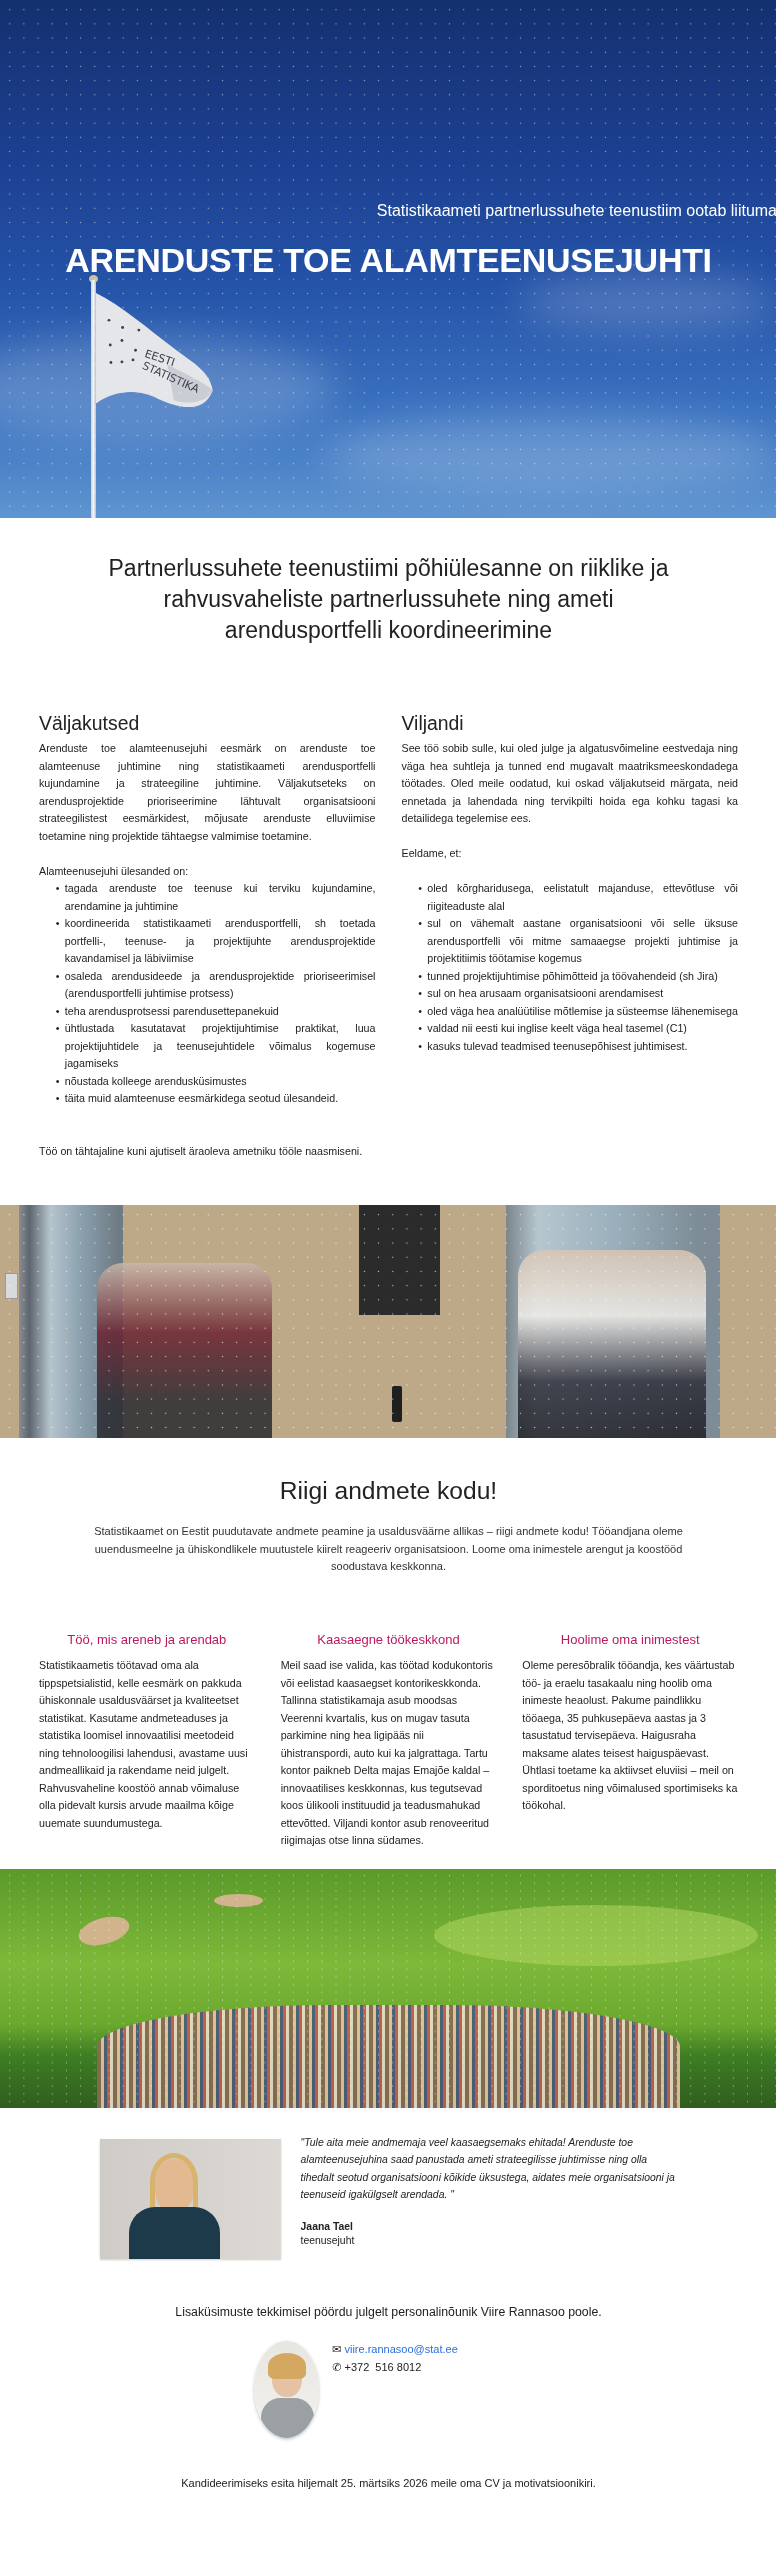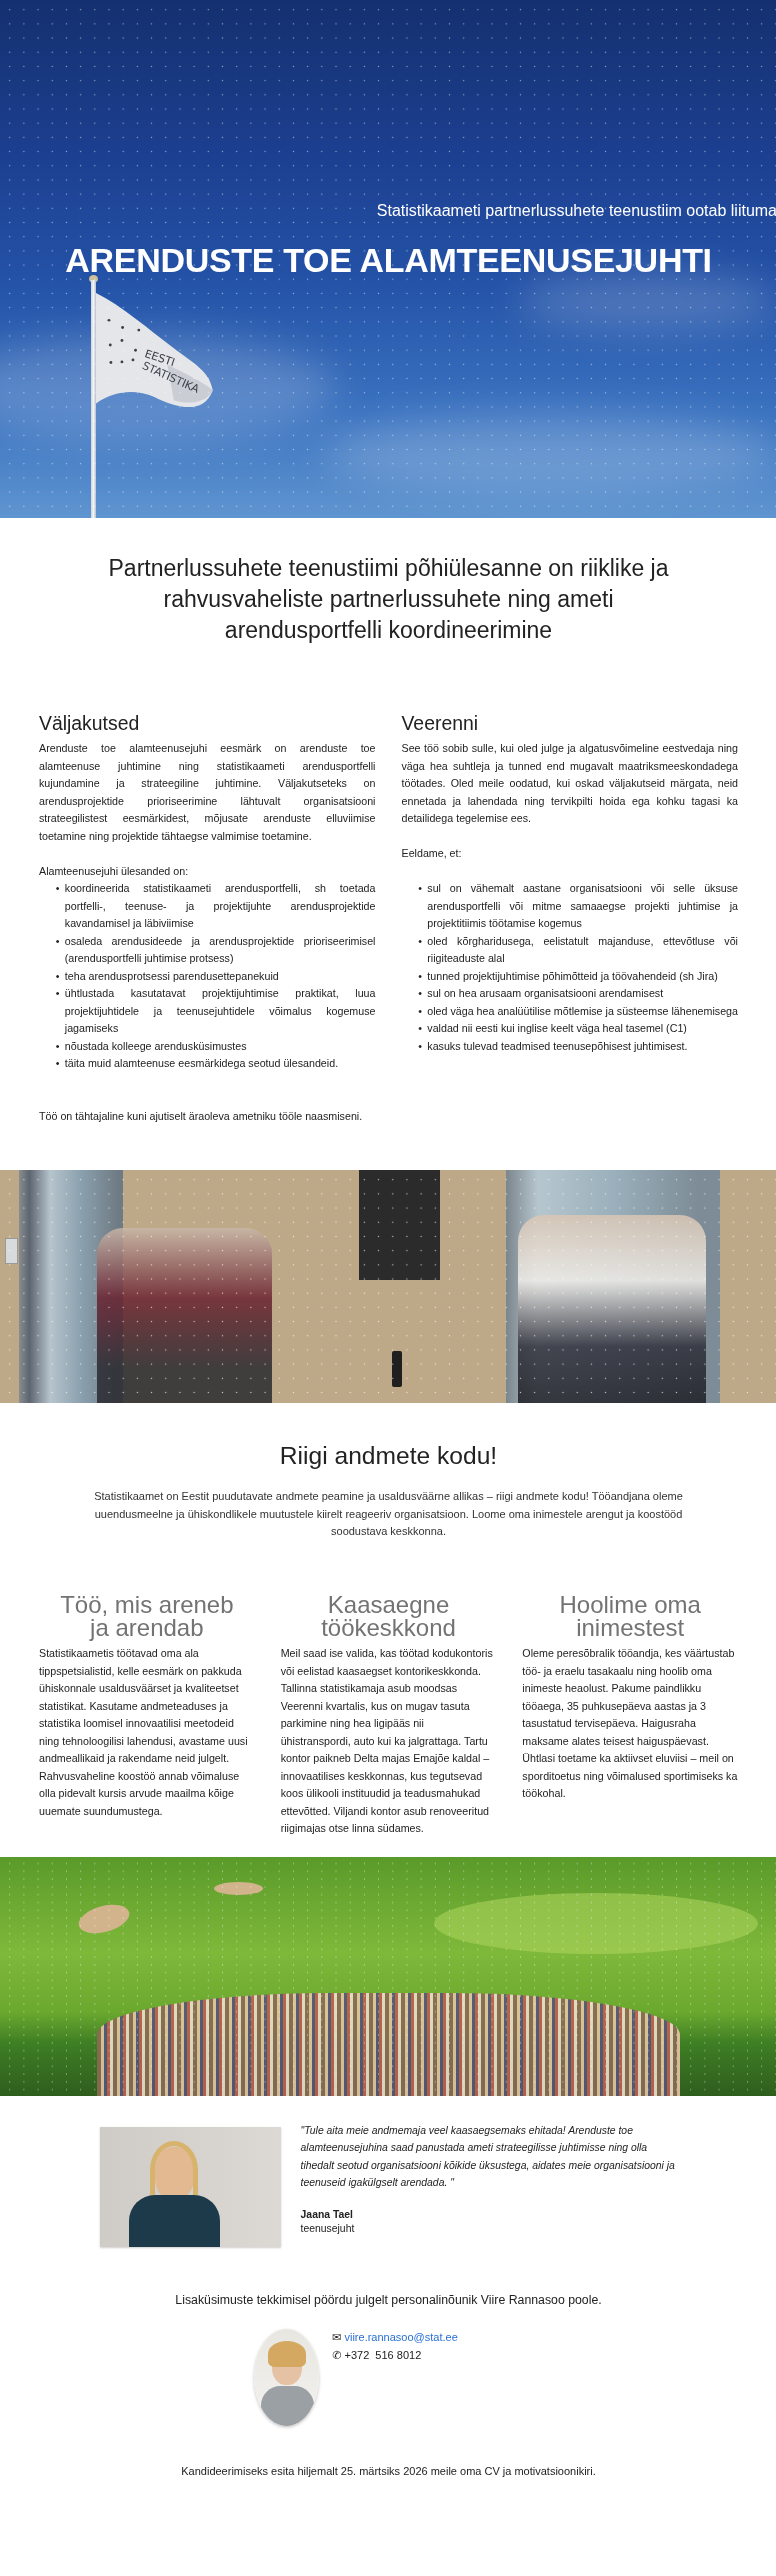--- a/index.html
+++ b/index.html
@@ -37,21 +37,21 @@
   .elevator { height: 233px; background: #bda987; }
   .golf { height: 239px; background: linear-gradient(180deg,#5a9a2a 0%,#7fb93a 40%,#6aa82e 65%,#3e7e24 78%,#2f5d1e 100%); }
 
   
   .riigi { text-align: center; padding: 39px 78px 26px; }
   .riigi h2 { font-size: 24.6px; font-weight: normal; color: #222; margin-bottom: 18px; }
   .riigi p { font-size: 11px; line-height: 17.5px; color: #333; }
 
   .three-col { display: flex; gap: 26px; padding: 26px 39px 19.4px 39px; }
   .three-col .c { flex: 1; }
-  .three-col h3 { text-align: center; font-size: 24px; font-weight: normal; line-height: 23px; color: #737373; margin-bottom: 6.5px; padding: 0 13px; }
+  .three-col h3 { text-align: center; font-size: 13px; font-weight: normal; line-height: 23px; color: #be185d; margin-bottom: 6.5px; padding: 0 13px; }
   .three-col p { font-size: 10.7px; line-height: 17.5px; color: #222; }
 
   
   .testi { display: flex; gap: 19.4px; padding: 19.4px 97px 26px 97px; }
   .testi .ph { width: 181px; height: 120px; flex: none; background: linear-gradient(90deg,#cfcbc6,#dcd8d3); position: relative; overflow: hidden; box-shadow: 0 0.6px 1.9px rgba(0,0,0,.2); margin-left: 3.2px; margin-top: 11.7px; }
   .testi blockquote { font-style: italic; font-size: 10.4px; line-height: 17.5px; color: #222; margin-top: 6.5px; }
   .testi .name { font-weight: bold; margin-top: 17.5px; font-size: 10.4px; }
   .testi .role { font-size: 10.4px; line-height: 17.5px; }
 
   
@@ -97,40 +97,41 @@
   <h2>Partnerlussuhete teenustiimi põhiülesanne on riiklike ja rahvusvaheliste partnerlussuhete ning ameti arendusportfelli koordineerimine</h2>
 </section>
 
 <section class="two-col">
   <div class="col">
     <h3>Väljakutsed</h3>
     <p>Arenduste toe alamteenusejuhi eesmärk on arenduste toe alamteenuse juhtimine ning statistikaameti arendusportfelli kujundamine ja  strateegiline juhtimine. Väljakutseteks on arendusprojektide prioriseerimine lähtuvalt organisatsiooni strateegilistest eesmärkidest, mõjusate arenduste elluviimise toetamine ning projektide tähtaegse valmimise toetamine.</p>
     <div class="gap27"></div>
     <p>Alamteenusejuhi ülesanded on:</p>
     <ul>
+      <li>tagada arenduste toe teenuse kui terviku kujundamine, arendamine ja juhtimine</li>
       <li>koordineerida statistikaameti arendusportfelli, sh toetada portfelli-, teenuse- ja projektijuhte arendusprojektide kavandamisel ja läbiviimise</li>
       <li>osaleda arendusideede ja arendusprojektide prioriseerimisel (arendusportfelli juhtimise protsess)</li>
       <li>teha arendusprotsessi parendusettepanekuid</li>
       <li>ühtlustada kasutatavat projektijuhtimise praktikat, luua projektijuhtidele ja teenusejuhtidele võimalus kogemuse jagamiseks</li>
       <li>nõustada kolleege arendusküsimustes</li>
       <li>täita muid alamteenuse eesmärkidega seotud ülesandeid.</li>
     </ul>
     <div class="gap27"></div>
       <div class="gap27"></div>
     <p>Töö on tähtajaline kuni ajutiselt äraoleva ametniku tööle naasmiseni.</p>
   </div>
   <div class="col">
-    <h3>Veerenni</h3>
+    <h3>Viljandi</h3>
     <p>See töö sobib sulle, kui oled julge ja algatusvõimeline eestvedaja ning väga hea suhtleja ja tunned end mugavalt maatriksmeeskondadega töötades. Oled meile oodatud, kui oskad väljakutseid märgata, neid ennetada ja lahendada ning tervikpilti hoida ega kohku tagasi ka detailidega tegelemise ees.</p>
     <div class="gap27"></div>
     <p>Eeldame, et:</p>
     <div class="gap27"></div>
     <ul>
+      <li>oled kõrgharidusega, eelistatult majanduse, ettevõtluse või riigiteaduste alal</li>
       <li>sul on vähemalt aastane organisatsiooni või selle üksuse arendusportfelli või mitme samaaegse projekti juhtimise ja projektitiimis töötamise kogemus</li>
-      <li>oled kõrgharidusega, eelistatult majanduse, ettevõtluse või riigiteaduste alal</li>
       <li>tunned projektijuhtimise põhimõtteid ja töövahendeid (sh Jira)</li>
       <li>sul on hea arusaam organisatsiooni arendamisest</li>
       <li>oled väga hea analüütilise mõtlemise ja süsteemse lähenemisega</li>
       <li>valdad nii eesti kui inglise keelt väga heal tasemel (C1)</li>
       <li>kasuks tulevad teadmised teenusepõhisest juhtimisest.</li>
     </ul>
   </div>
 </section>
 
 <section class="photo elevator">

